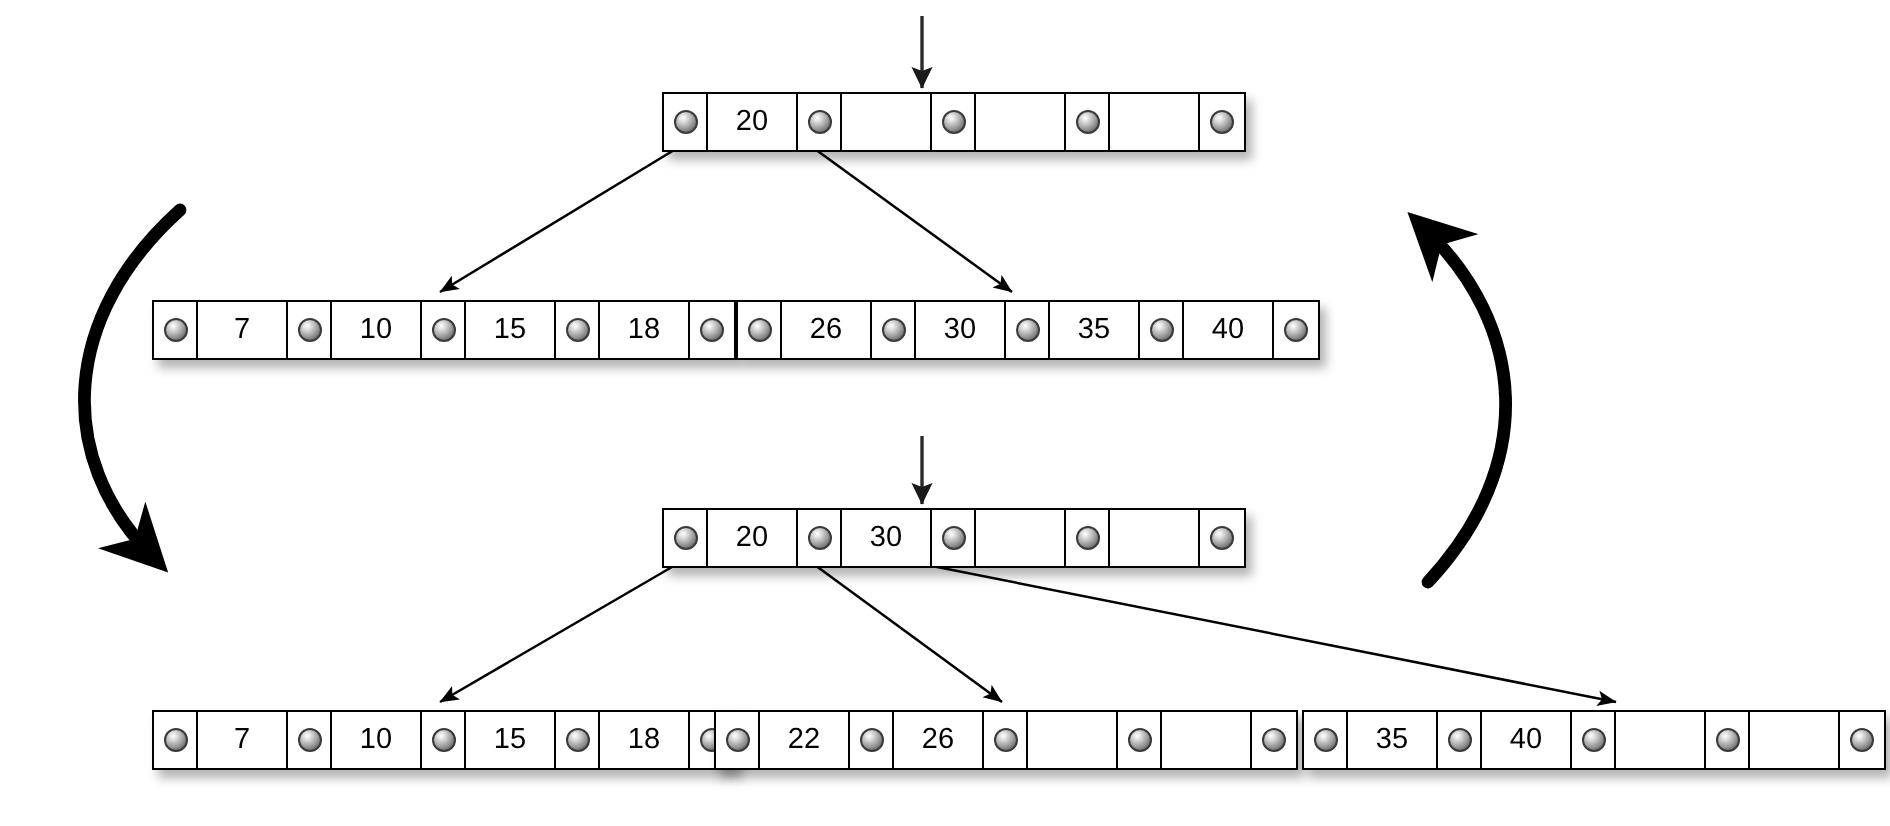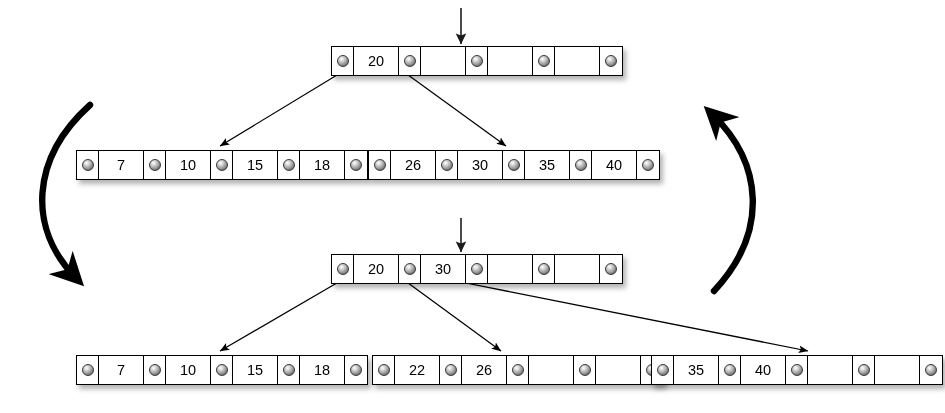--- a/index.html
+++ b/index.html
@@ -220,21 +220,21 @@
         <div class="cell ptr">
           <div class="dot"></div>
         </div>
         <div class="cell key">
           <span>18</span>
         </div>
         <div class="cell ptr">
           <div class="dot"></div>
         </div>
       </div>
-      <div class="btree-node" style="left: 372px; top: 355px;">
+      <div class="btree-node" style="left: 357px; top: 355px;">
         <div class="cell ptr">
           <div class="dot"></div>
         </div>
         <div class="cell key">
           <span>22</span>
         </div>
         <div class="cell ptr">
           <div class="dot"></div>
         </div>
         <div class="cell key">

